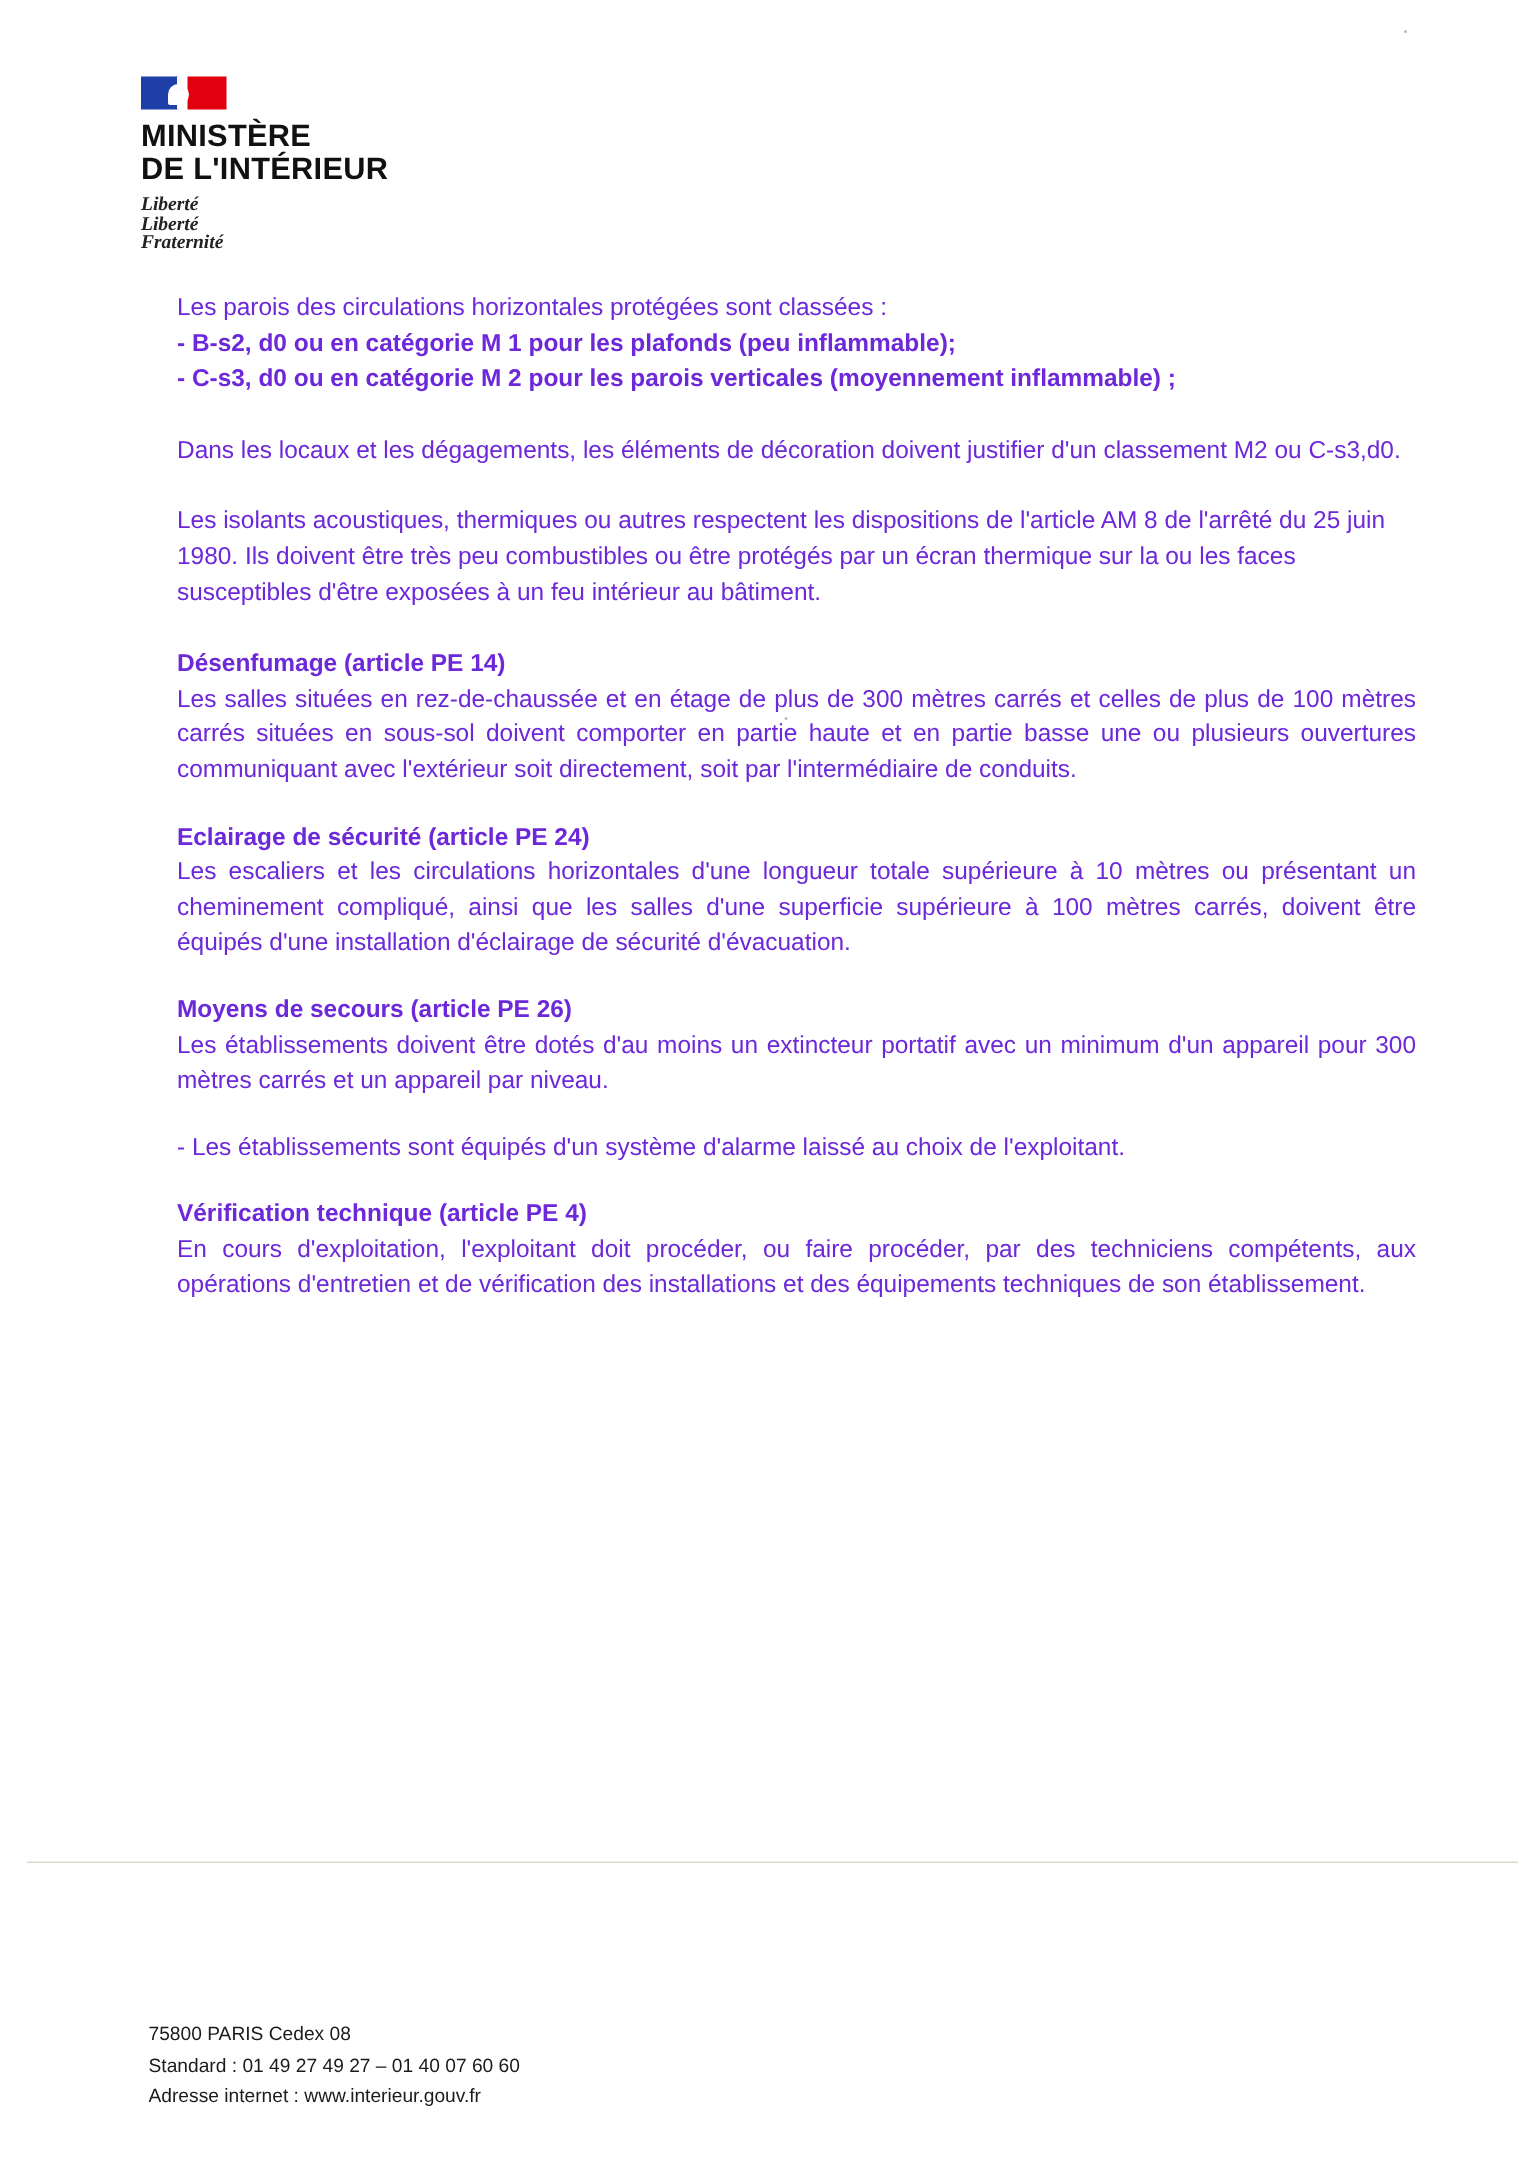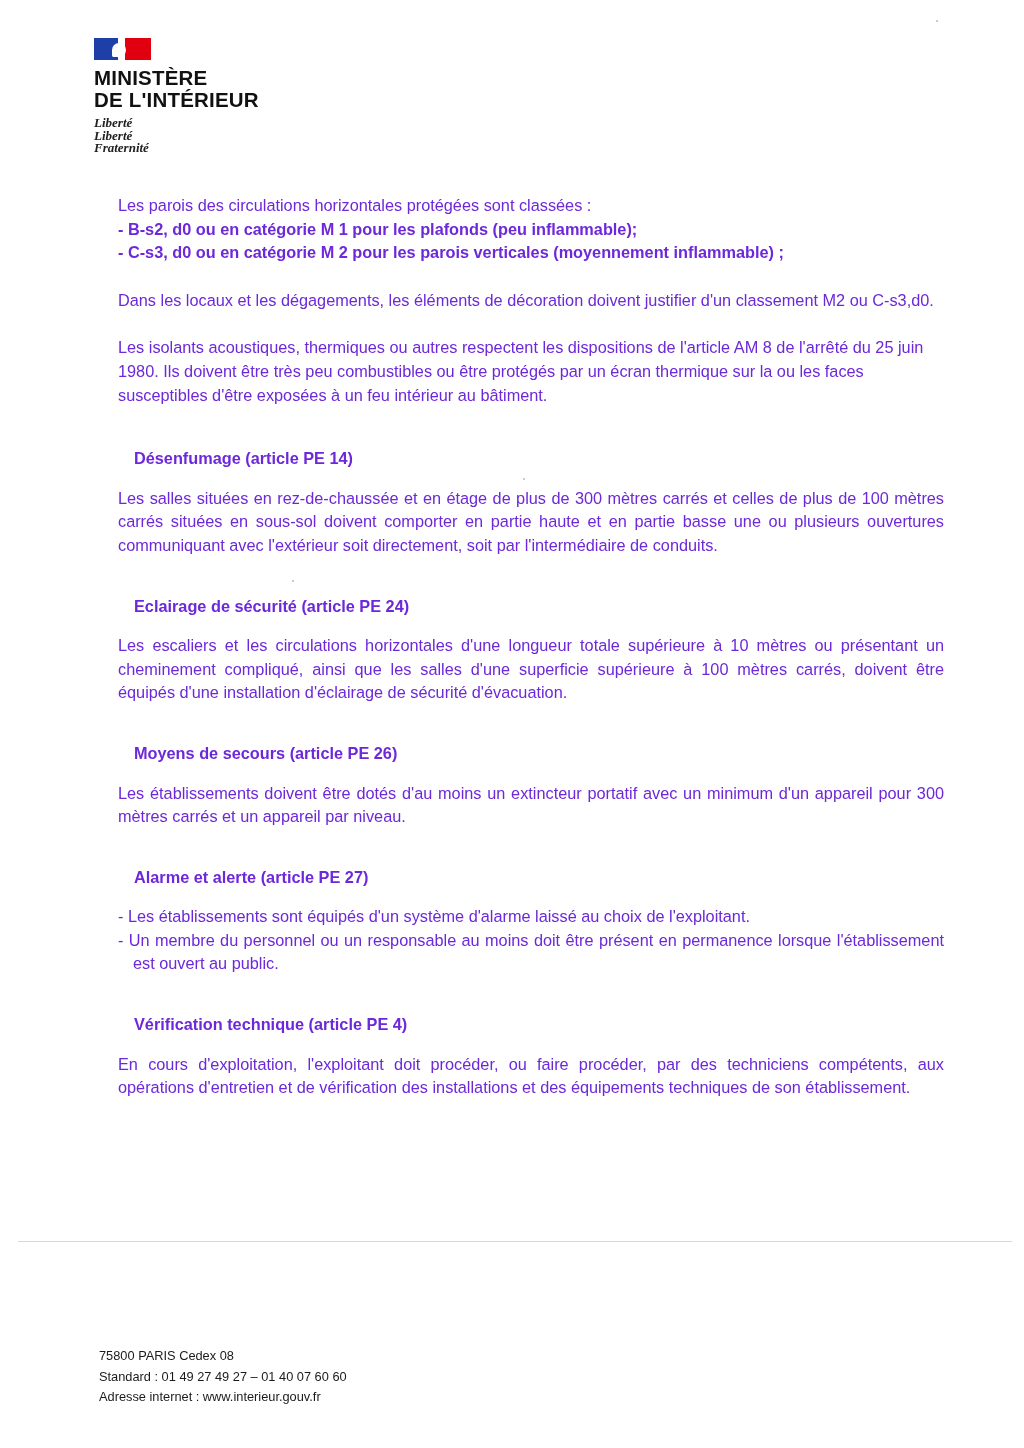--- a/index.html
+++ b/index.html
@@ -1,38 +1,38 @@
 <!DOCTYPE html>
 <html><head>
 <meta charset="utf-8">
 <style>
   html, body { margin: 0; padding: 0; }
   body {
     width: 1024px; height: 1448px; background: #ffffff; position: relative; overflow: hidden;
     font-family: "DejaVu Sans Condensed", "Liberation Sans Narrow", "Liberation Sans", sans-serif;
     color: #1b1b1b;
   }
-  .logo { position: absolute; left: 94px; top: 38px; }
+  .logo { position: absolute; left: 94px; top: 51px; }
   .flag { position: relative; width: 57px; height: 23px; }
   .flag .blue { position: absolute; left: 0; top: 0; width: 25px; height: 22px; background: #1f3fa8; }
   .flag .white { position: absolute; left: 24px; top: 0; width: 10px; height: 22px; background: #ffffff; }
   .flag .red { position: absolute; left: 31px; top: 0; width: 26px; height: 22px; background: #e1000f; }
   .flag .profile { position: absolute; left: 18px; top: 5px; width: 14px; height: 14px; border-radius: 50% 50% 50% 10%; background: #ffffff; }
   .ministry { margin-top: 6px; font-family: "Liberation Sans", sans-serif; font-weight: bold; font-size: 20.5px; line-height: 22px; color: #111; letter-spacing: 0.2px; }
   .motto { margin-top: 6px; font-family: "Liberation Serif", serif; font-style: italic; font-weight: bold; font-size: 13px; line-height: 12.5px; color: #222; }
 
   .content {
     position: absolute; left: 118px; top: 194px; width: 826px;
     font-family: "Liberation Sans", sans-serif; font-size: 16.3px; line-height: 23.6px; color: #6d28d9;
   }
   .content p { margin: 0; }
   .content .gap { height: 24px; }
   .content .gap-s { height: 21px; }
   .content .justify { text-align: justify; text-align-last: left; }
-  .content h3 { margin: 16px; font-size: 16.3px; font-weight: bold; line-height: 23.6px; }
+  .content h3 { margin: 0; font-size: 16.3px; font-weight: bold; line-height: 23.6px; }
   .bullet { padding-left: 0; font-weight: bold; }
   .bullet-hang { padding-left: 15px; text-indent: -15px; }
 
   .divider { position: absolute; left: 18px; top: 1241px; width: 994px; height: 1px; background: #d9d9cc; }
 
   .footer {
     position: absolute; left: 99px; top: 1346px; width: 400px; height: 76px; overflow: hidden;
     font-family: "Liberation Sans", sans-serif; font-size: 12.8px; line-height: 20.7px; color: #1b1b1b;
   }
   .footer div { white-space: nowrap; }
@@ -74,23 +74,21 @@
   <div class="gap-s"></div>
 
   <h3>Eclairage de sécurité (article PE 24)</h3>
   <p class="justify">Les escaliers et les circulations horizontales d'une longueur totale supérieure à 10 mètres ou présentant un cheminement compliqué, ainsi que les salles d'une superficie supérieure à 100 mètres carrés, doivent être équipés d'une installation d'éclairage de sécurité d'évacuation.</p>
   <div class="gap-s"></div>
 
   <h3>Moyens de secours (article PE 26)</h3>
   <p class="justify">Les établissements doivent être dotés d'au moins un extincteur portatif avec un minimum d'un appareil pour 300 mètres carrés et un appareil par niveau.</p>
   <div class="gap-s"></div>
 
-  <h3>Alarme et alerte (article PE 27)</h3>
   <p class="bullet-hang">- Les établissements sont équipés d'un système d'alarme laissé au choix de l'exploitant.</p>
-  <p class="bullet-hang justify">- Un membre du personnel ou un responsable au moins doit être présent en permanence lorsque l'établissement est ouvert au public.</p>
   <div class="gap-s"></div>
 
   <h3>Vérification technique (article PE 4)</h3>
   <p class="justify">En cours d'exploitation, l'exploitant doit procéder, ou faire procéder, par des techniciens compétents, aux opérations d'entretien et de vérification des installations et des équipements techniques de son établissement.</p>
 </div>
 
 <div class="divider"></div>
 
 <div class="footer">
   <div>75800 PARIS Cedex 08</div>

